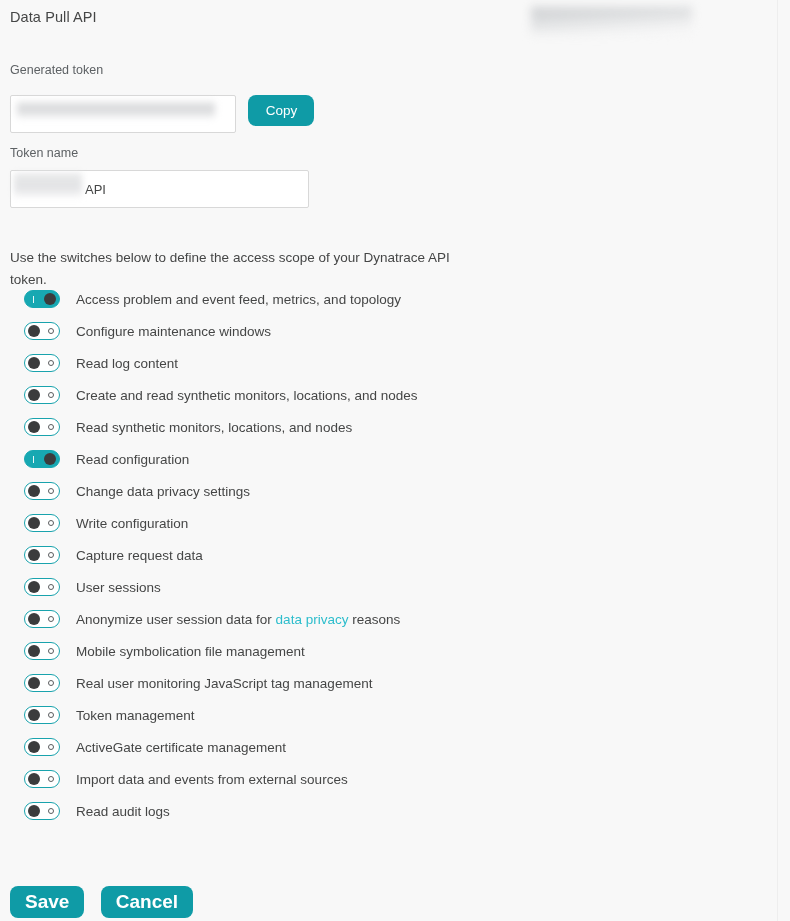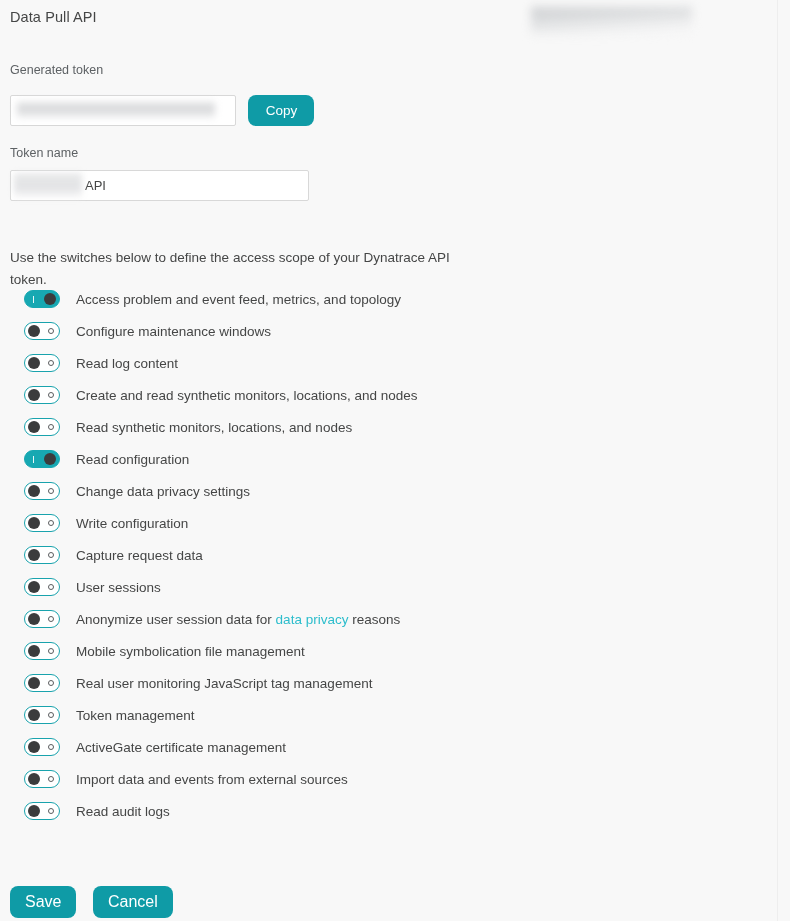--- a/index.html
+++ b/index.html
@@ -73,21 +73,21 @@
   
   .token-row {
     position: absolute;
     left: 10px;
     top: 95px;
   }
   .text-input {
     background: #ffffff;
     border: 1px solid #d8d8d8;
     border-radius: 2px;
-    height: 31px;
+    height: 38px;
     font-family: "Liberation Sans", sans-serif;
     font-size: 13px;
     color: #454646;
     padding: 0 8px;
     outline: none;
     vertical-align: top;
   }
   .token-input { width: 226px; }
 
   .token-input-wrap,
@@ -257,21 +257,22 @@
   
   .footer {
     position: absolute;
     left: 10px;
     top: 886px;
   }
   .btn-footer {
     height: 32px;
     min-width: 60px;
     padding: 0 15px;
-    font-size: 16px;
+    font-size: 19px;
+    font-weight: bold;
   }
   .btn-cancel { margin-left: 12px; }
 </style>
 </head>
 <body>
 
 <div class="page">
 
   <h1 class="page-title">Data Pull API</h1>
 

